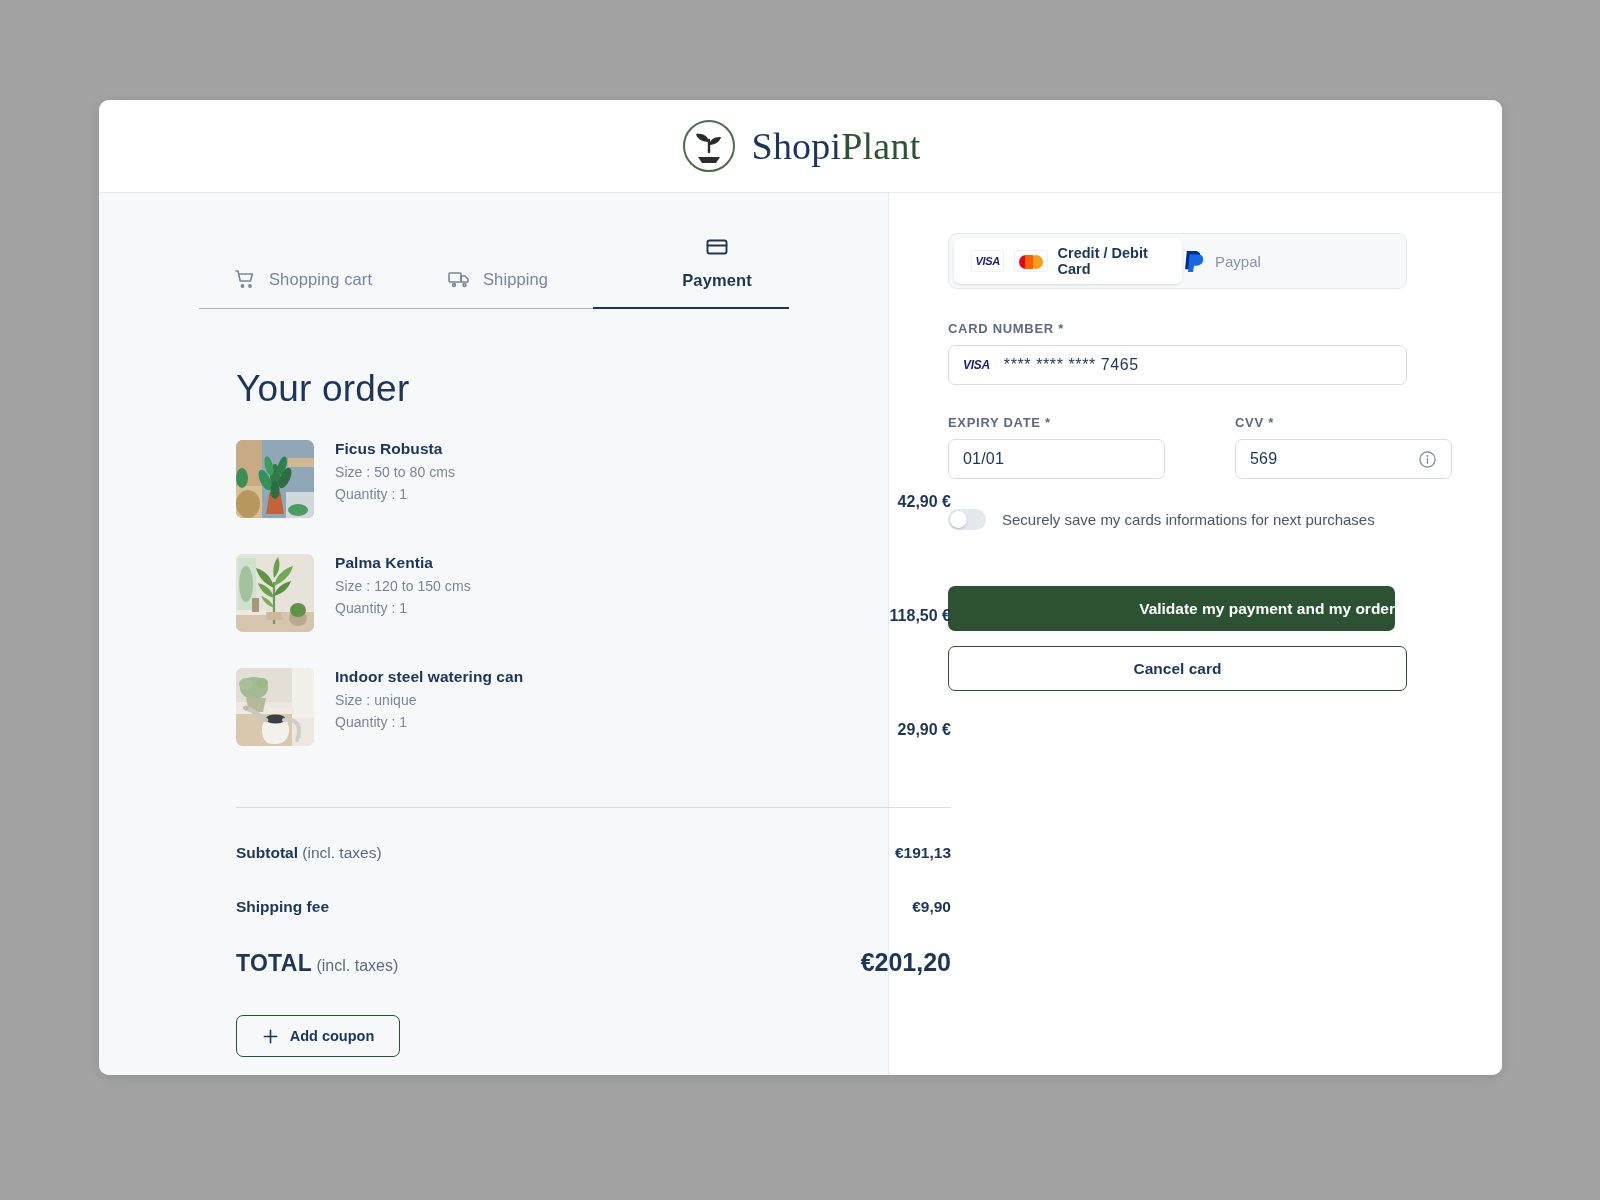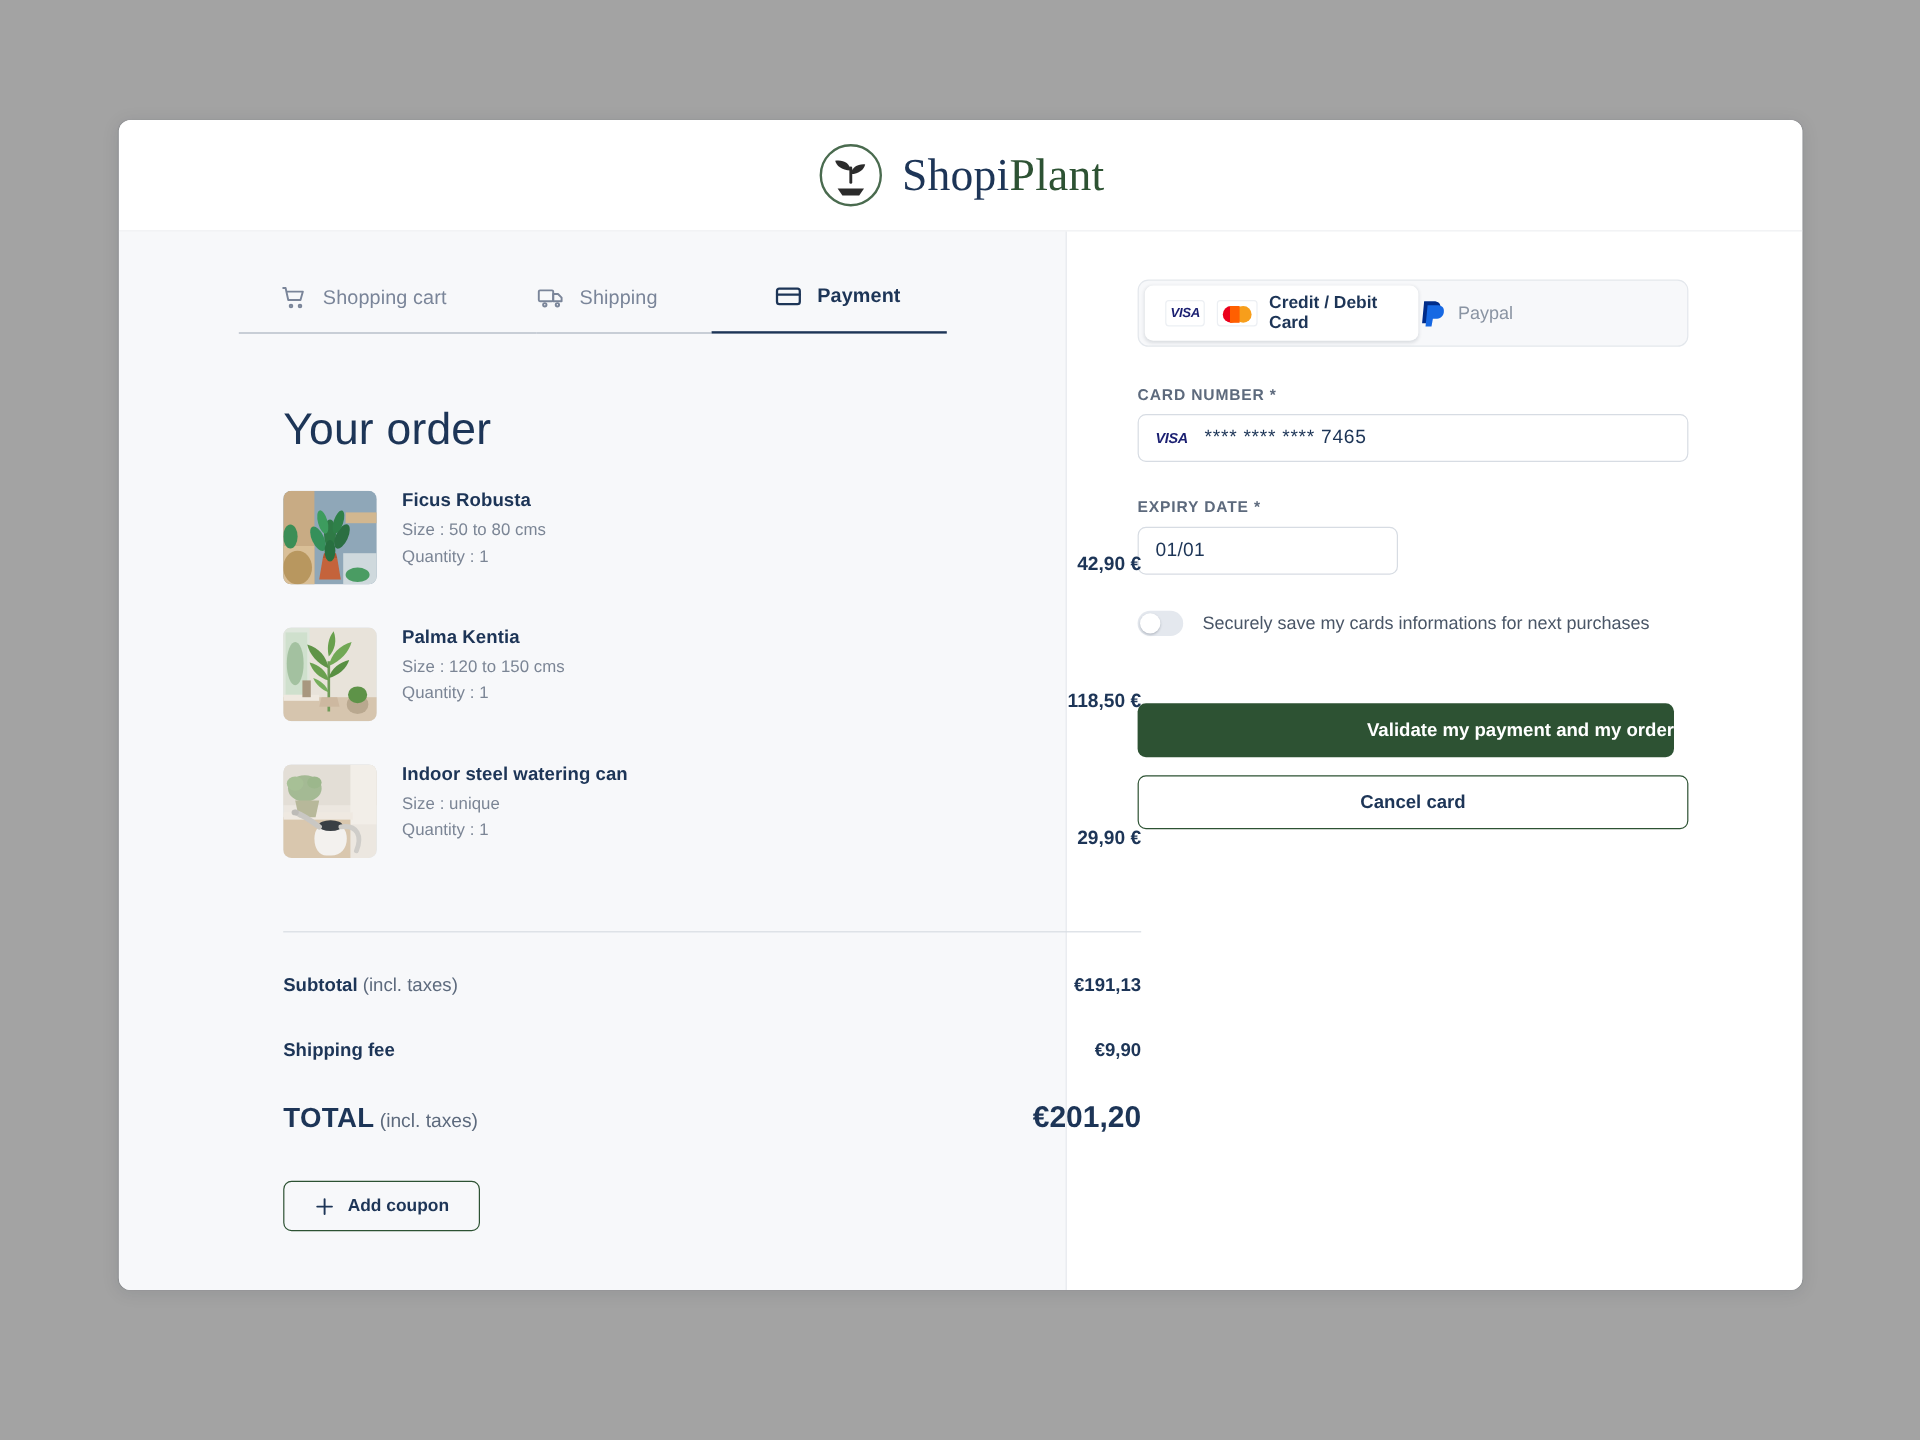--- a/index.html
+++ b/index.html
@@ -68,21 +68,21 @@
   }
   .step {
     display: flex; align-items: center; gap: 12px;
     padding-bottom: 17px;
     border-bottom: 1.5px solid #aab3bf;
     flex: 0 0 auto;
     cursor: pointer;
   }
   .step.s1 { width: 248px; padding-left: 34px; }
   .step.s2 { width: 146px; }
-  .step.s3 { width: 196px; padding-left: 52px; border-bottom: 2.5px solid #1d3557; }
+  .step.s3 { width: 196px; padding-left: 52px; border-bottom: 2.5px solid #1d3557; flex-direction: column; }
   .step-label { font-size: 16.5px; color: #7a8599; letter-spacing: .1px; }
   .step.s3 .step-label { color: #1d3557; font-weight: bold; }
   .step-icon { width: 24px; height: 24px; display: block; flex: 0 0 auto; }
 
   
   .order-title {
     margin: 59px 0 0 137px;
     font-size: 37px;
     color: #1d3557;
     font-weight: normal;
@@ -456,20 +456,31 @@
         </div>
 
 
         <div class="row-2">
           <div class="col-half">
             <div class="field-label">EXPIRY DATE *</div>
             <div class="field-box">
               <span class="field-val">01/01</span>
             </div>
           </div>
+          <div class="col-half">
+            <div class="field-label">CVV *</div>
+            <div class="field-box">
+              <span class="field-val">569</span>
+              <svg class="info-ic" viewBox="0 0 20 20" fill="none" stroke="#7b8595" stroke-width="1.3">
+                <circle cx="10" cy="10" r="8"></circle>
+                <path d="M10 9v5" stroke-linecap="round"></path>
+                <circle cx="10" cy="6.2" r=".95" fill="#7b8595" stroke="none"></circle>
+              </svg>
+            </div>
+          </div>
         </div>
 
         <div class="save-row">
           <div class="toggle">
               <span class="knob"></span>
             </div>
           <span class="save-text">Securely save my cards informations for next purchases</span>
         </div>
 
         <button class="btn-primary">Validate my payment and my order</button>

